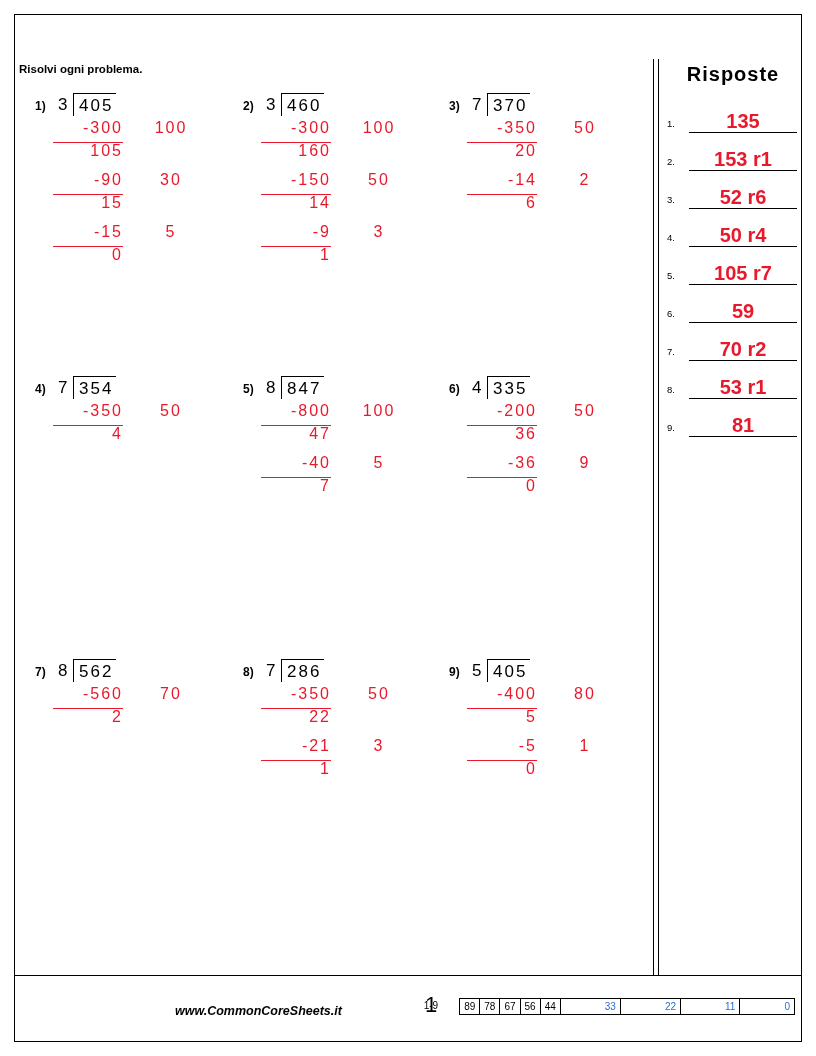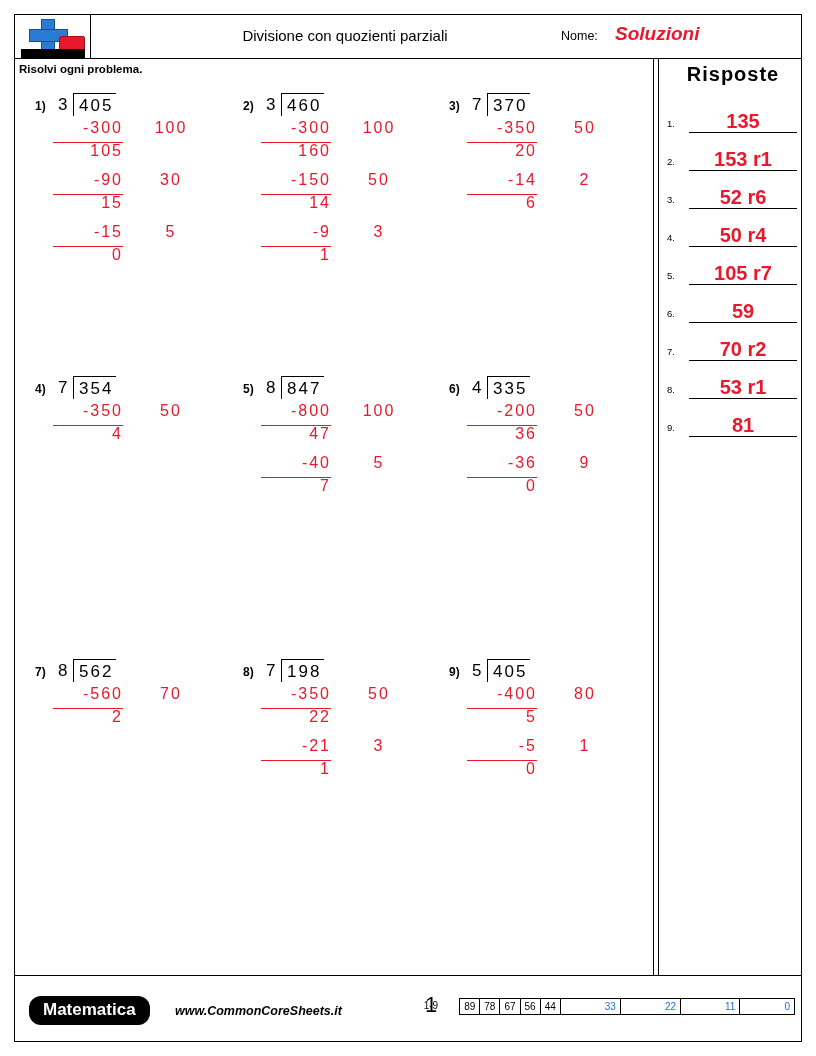--- a/index.html
+++ b/index.html
@@ -168,31 +168,20 @@
     box-sizing:border-box;
   }
   .scale-cell:last-child { border-right:1px solid #000; }
   .scale-cell.hl { color:#1e6fd9;padding-left:44px; }
 </style>
 </head>
 <body>
 
 <div class="page">
 
-  <div class="header">
-    <div class="logo-box">
-      <div class="logo-plus-v"></div>
-      <div class="logo-plus-h"></div>
-      <div class="logo-red"></div>
-      <div class="logo-black"></div>
-    </div>
-    <div class="title">Divisione con quozienti parziali</div>
-    <div class="nome-label">Nome:</div>
-    <div class="nome-value">Soluzioni</div>
-  </div>
   <div class="subtitle">Risolvi ogni problema.</div>
 
   <div class="divider"></div>
   <div class="divider2"></div>
 
   <div class="problems" id="problems">
       <div class="prob" style="left: 10px; top: 0px;">
         <span class="prob-num">1)</span>
         <span class="divisor">3</span>
         <span class="dividend-box">405</span>
@@ -265,21 +254,21 @@
         <span class="prob-num">7)</span>
         <span class="divisor">8</span>
         <span class="dividend-box">562</span>
         <span class="step step-sub" style="left:28px; top:26px;">-560</span>
         <span class="partial" style="left:114px; top:26px;">70</span>
         <span class="step" style="left:28px; top:49px;">2</span>
       </div>
       <div class="prob" style="left: 218px; top: 566px;">
         <span class="prob-num">8)</span>
         <span class="divisor">7</span>
-        <span class="dividend-box">198</span>
+        <span class="dividend-box">286</span>
         <span class="step step-sub" style="left:28px; top:26px;">-350</span>
         <span class="partial" style="left:114px; top:26px;">50</span>
         <span class="step" style="left:28px; top:49px;">22</span>
         <span class="step step-sub" style="left:28px; top:78px;">-21</span>
         <span class="partial" style="left:114px; top:78px;">3</span>
         <span class="step" style="left:28px; top:101px;">1</span>
       </div>
       <div class="prob" style="left: 424px; top: 566px;">
         <span class="prob-num">9)</span>
         <span class="divisor">5</span>
@@ -338,21 +327,20 @@
         </div>
         <div class="ans-row">
           <span class="ans-num">9.</span>
           <span class="ans-val">81</span>
           <span class="ans-line"></span>
         </div>
       </div>
   </div>
 
   <div class="footer">
-    <div class="brand">Matematica</div>
     <div class="url">www.CommonCoreSheets.it</div>
     <div class="page-no">1</div>
     <div class="scale">
       <div class="scale-label">1-9</div>
       <div style="display:flex" id="scale-cells">
           <div class="scale-cell">89</div>
           <div class="scale-cell">78</div>
           <div class="scale-cell">67</div>
           <div class="scale-cell">56</div>
           <div class="scale-cell">44</div>

